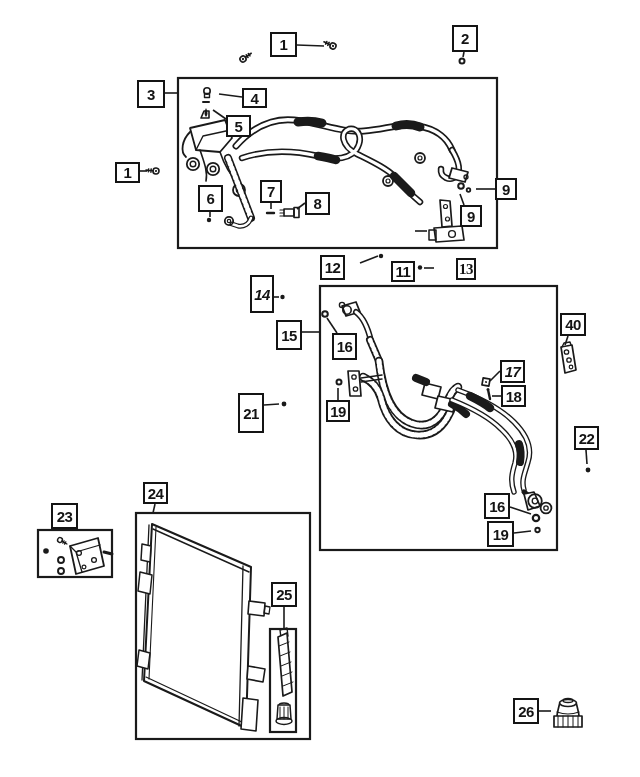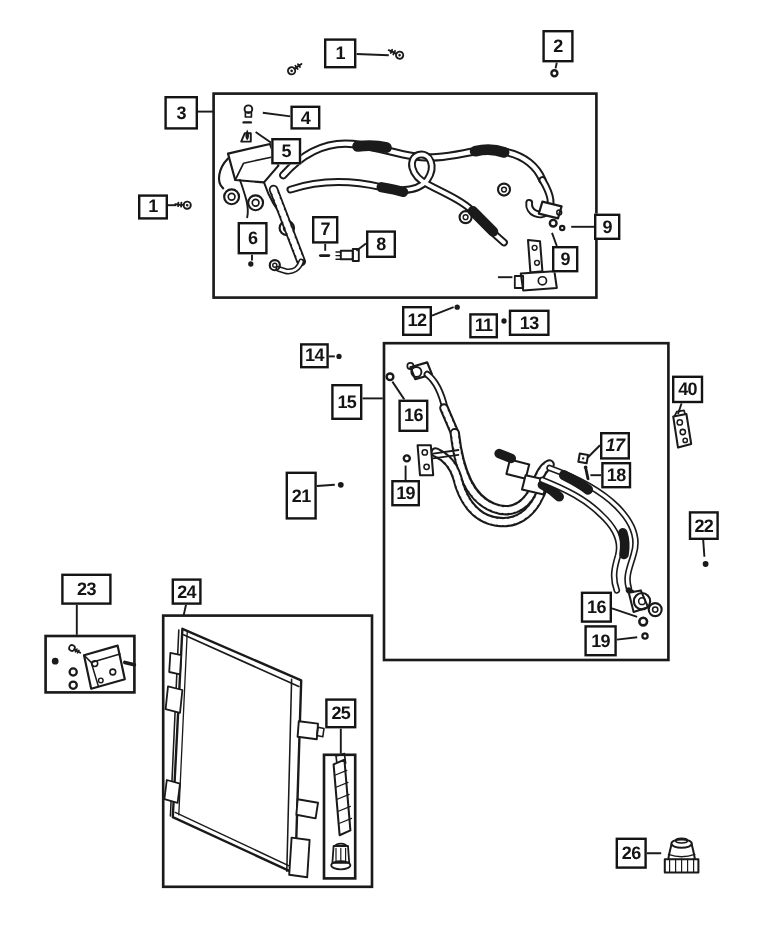--- a/index.html
+++ b/index.html
@@ -280,30 +280,30 @@
     <div class="callout" style="left: 137px; top: 80px; width: 28px; height: 28px;">3</div>
     <div class="callout" style="left: 115px; top: 162px; width: 25px; height: 21px;">1</div>
     <div class="callout" style="left: 242px; top: 88px; width: 25px; height: 20px;">4</div>
     <div class="callout" style="left: 226px; top: 115px; width: 25px; height: 22px;">5</div>
     <div class="callout" style="left: 198px; top: 185px; width: 25px; height: 27px;">6</div>
     <div class="callout" style="left: 260px; top: 180px; width: 22px; height: 23px;">7</div>
     <div class="callout" style="left: 305px; top: 192px; width: 25px; height: 23px;">8</div>
     <div class="callout" style="left: 495px; top: 178px; width: 22px; height: 22px;">9</div>
     <div class="callout" style="left: 460px; top: 205px; width: 22px; height: 22px;">9</div>
     <div class="callout" style="left: 391px; top: 221px; width: 24px; height: 21px; margin-top: 40px;">11</div>
-    <div class="callout" style="left: 335px; top: 255px; width: 25px; height: 25px;">12</div>
-    <div class="callout" style="left: 424px; top: 258px; width: 34px; height: 22px;">13</div>
-    <div class="callout" style="left: 250px; top: 286px; width: 24px; height: 21px;">14</div>
+    <div class="callout" style="left: 320px; top: 255px; width: 25px; height: 25px;">12</div>
+    <div class="callout" style="left: 456px; top: 258px; width: 20px; height: 22px; font-family: Liberation Serif, serif;">13</div>
+    <div class="callout" style="left: 250px; top: 275px; width: 24px; height: 38px; font-style: italic;">14</div>
     <div class="callout" style="left: 276px; top: 320px; width: 26px; height: 30px;">15</div>
     <div class="callout" style="left: 332px; top: 333px; width: 25px; height: 27px;">16</div>
     <div class="callout" style="left: 500px; top: 360px; width: 25px; height: 23px; font-style: italic;">17</div>
     <div class="callout" style="left: 501px; top: 385px; width: 25px; height: 22px; text-align: center;">18</div>
     <div class="callout" style="left: 326px; top: 400px; width: 24px; height: 22px;">19</div>
     <div class="callout" style="left: 560px; top: 313px; width: 26px; height: 23px;">40</div>
     <div class="callout" style="left: 238px; top: 393px; width: 26px; height: 40px;">21</div>
     <div class="callout" style="left: 574px; top: 426px; width: 25px; height: 24px;">22</div>
     <div class="callout" style="left: 484px; top: 493px; width: 26px; height: 26px;">16</div>
     <div class="callout" style="left: 487px; top: 521px; width: 27px; height: 26px;">19</div>
-    <div class="callout" style="left: 51px; top: 478px; width: 42px; height: 26px;">23</div>
+    <div class="callout" style="left: 51px; top: 503px; width: 27px; height: 26px;">23</div>
     <div class="callout" style="left: 143px; top: 482px; width: 25px; height: 22px;">24</div>
     <div class="callout" style="left: 271px; top: 582px; width: 26px; height: 25px;">25</div>
     <div class="callout" style="left: 513px; top: 698px; width: 26px; height: 26px;">26</div>
   </div>
 
 </body></html>

